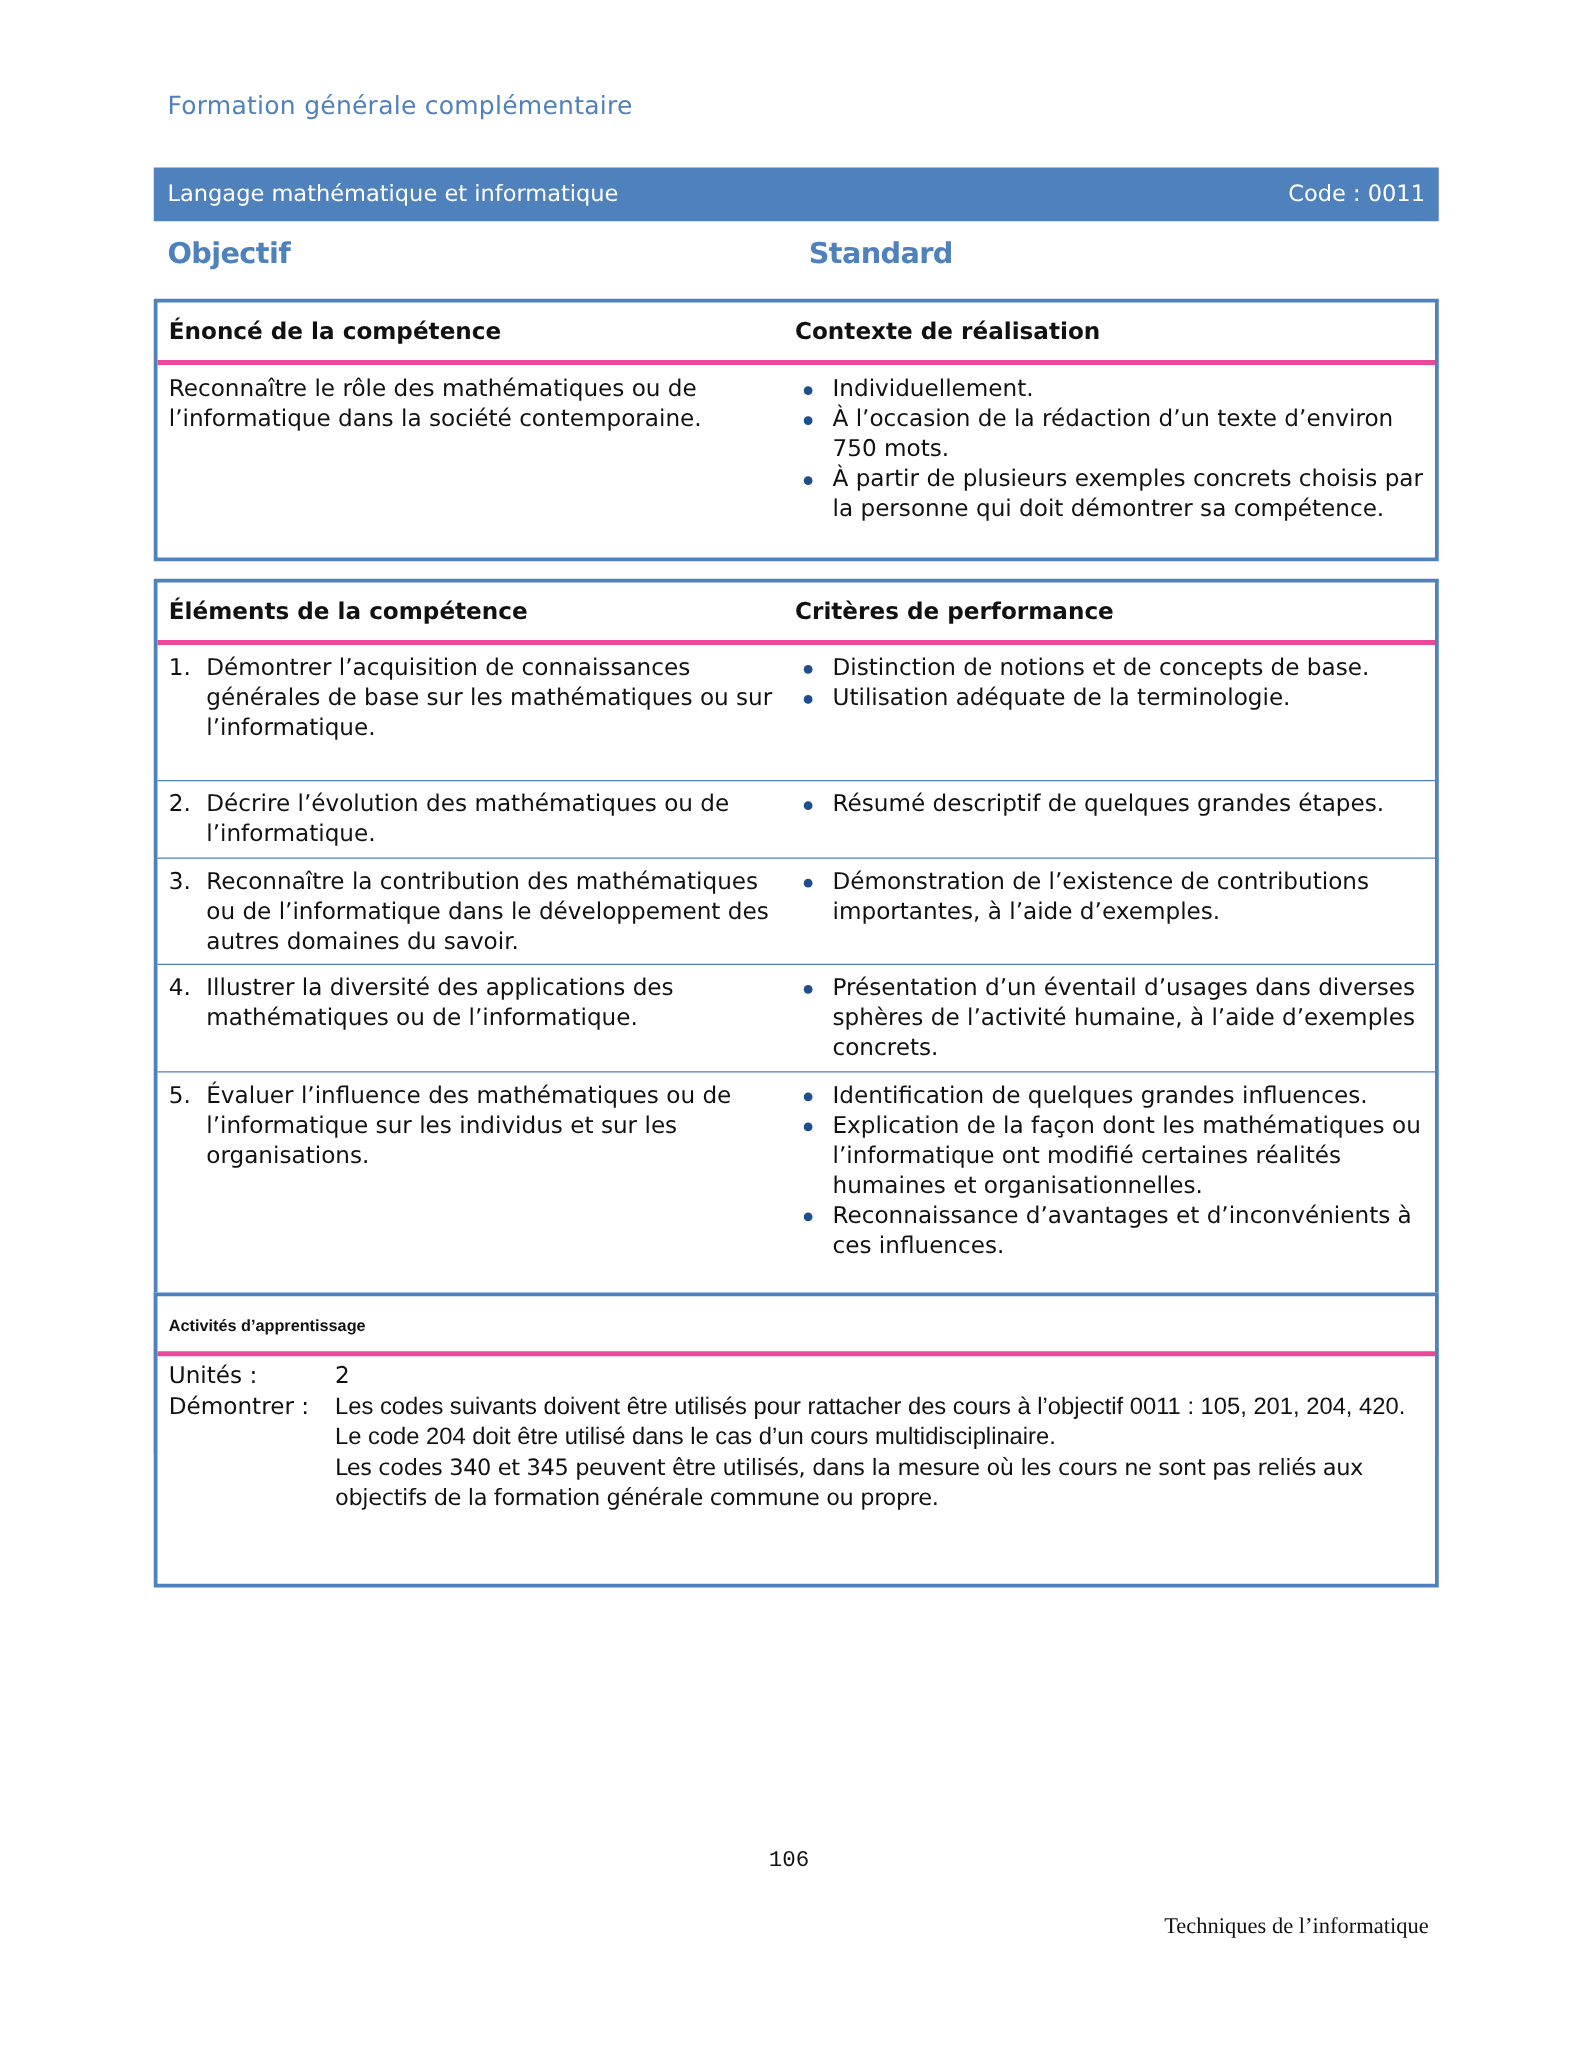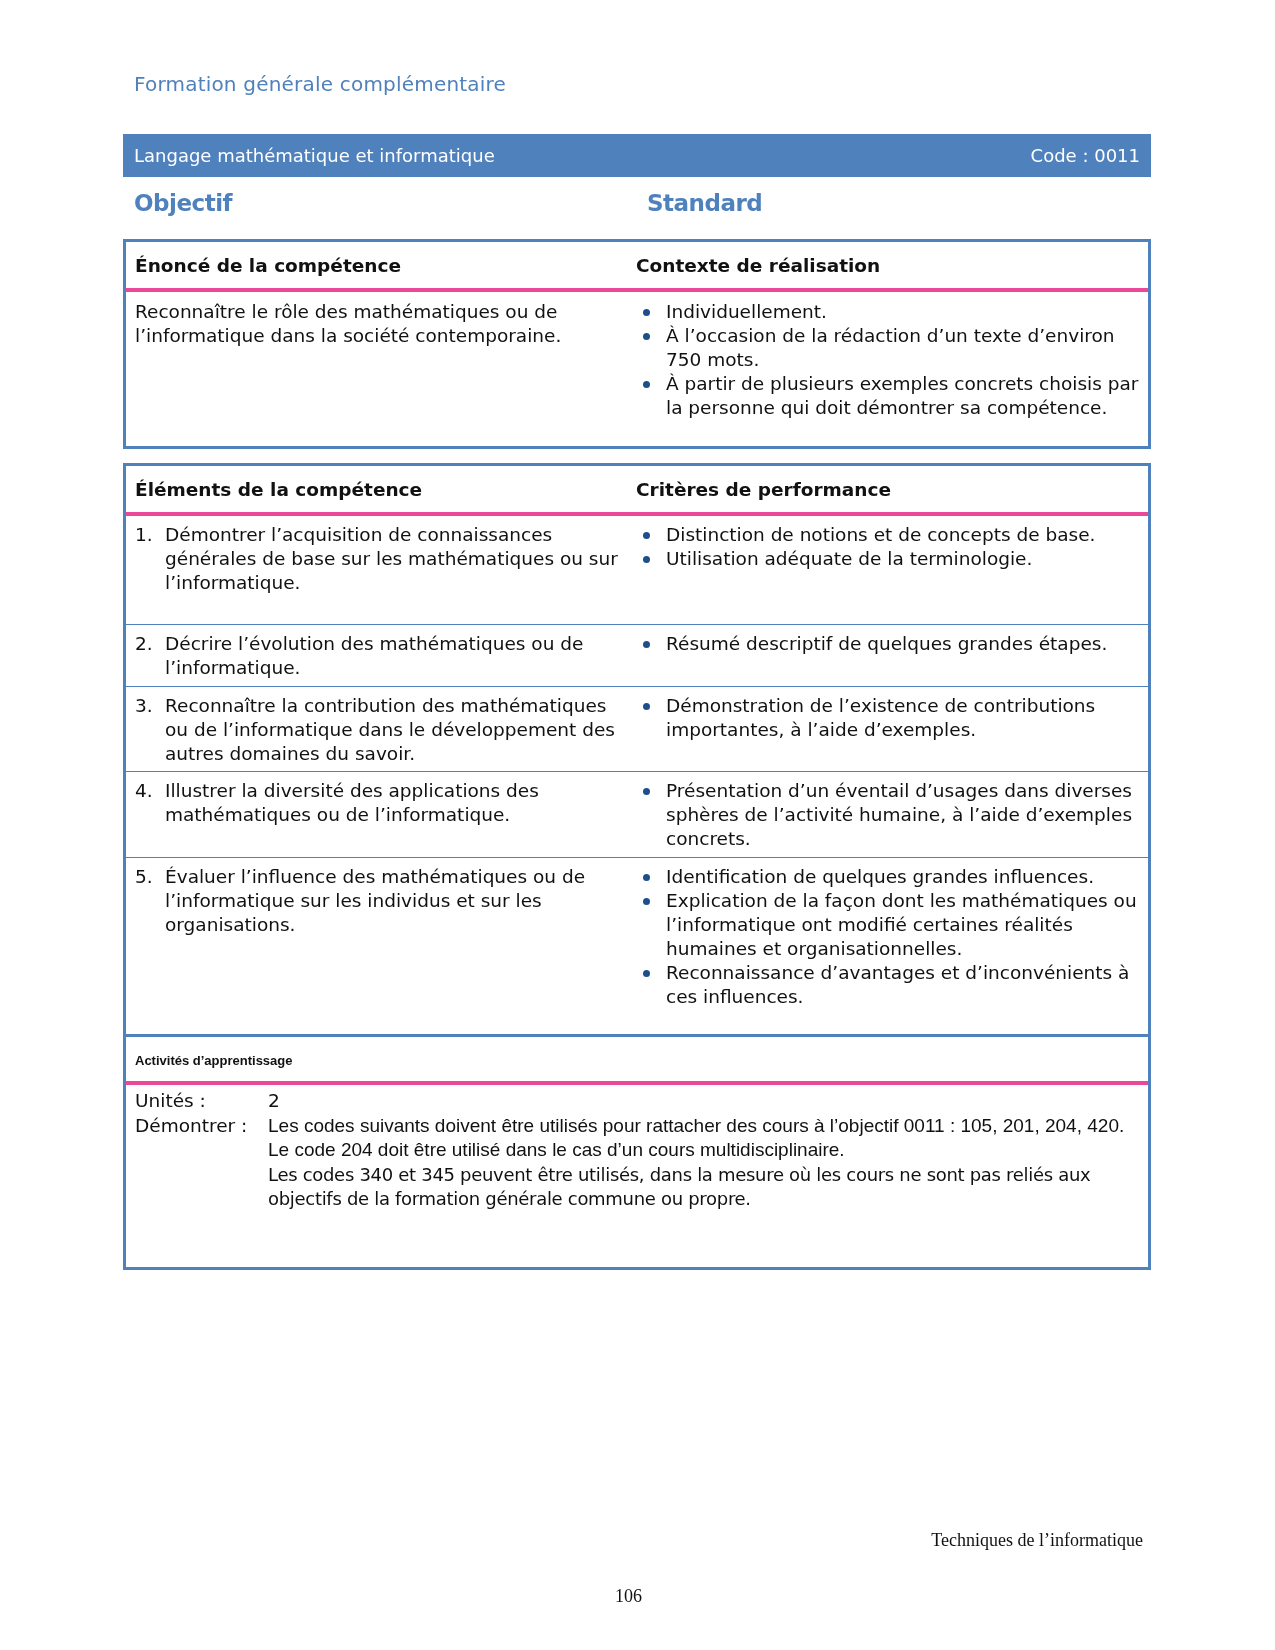--- a/index.html
+++ b/index.html
@@ -49,21 +49,21 @@
       width: 7px; height: 7px; border-radius: 50%; background: #1f4e8c;
     }
     .activities-grid { padding: 4px 9px 8px 9px; font-size: 18.5px; line-height: 24.5px; }
     .act-line { display: flex; }
     .act-label { flex: none; }
     .footer-right {
       position: absolute; right: 132px; top: 1530px; font-family: Liberation Serif, serif;
       font-size: 18px; color: #111;
     }
     .footer-page {
-      position: absolute; left: 615px; top: 1586px; font-family: Liberation Serif, serif;
+      position: absolute; left: 615px; top: 1479px; font-family: Liberation Mono, monospace;
       font-size: 18px; color: #111;
     }
   </style>
 </head>
 <body>
 
 <div class="page-header">Formation générale complémentaire</div>
 
 <div class="title-bar">
   <span>Langage mathématique et informatique</span>

